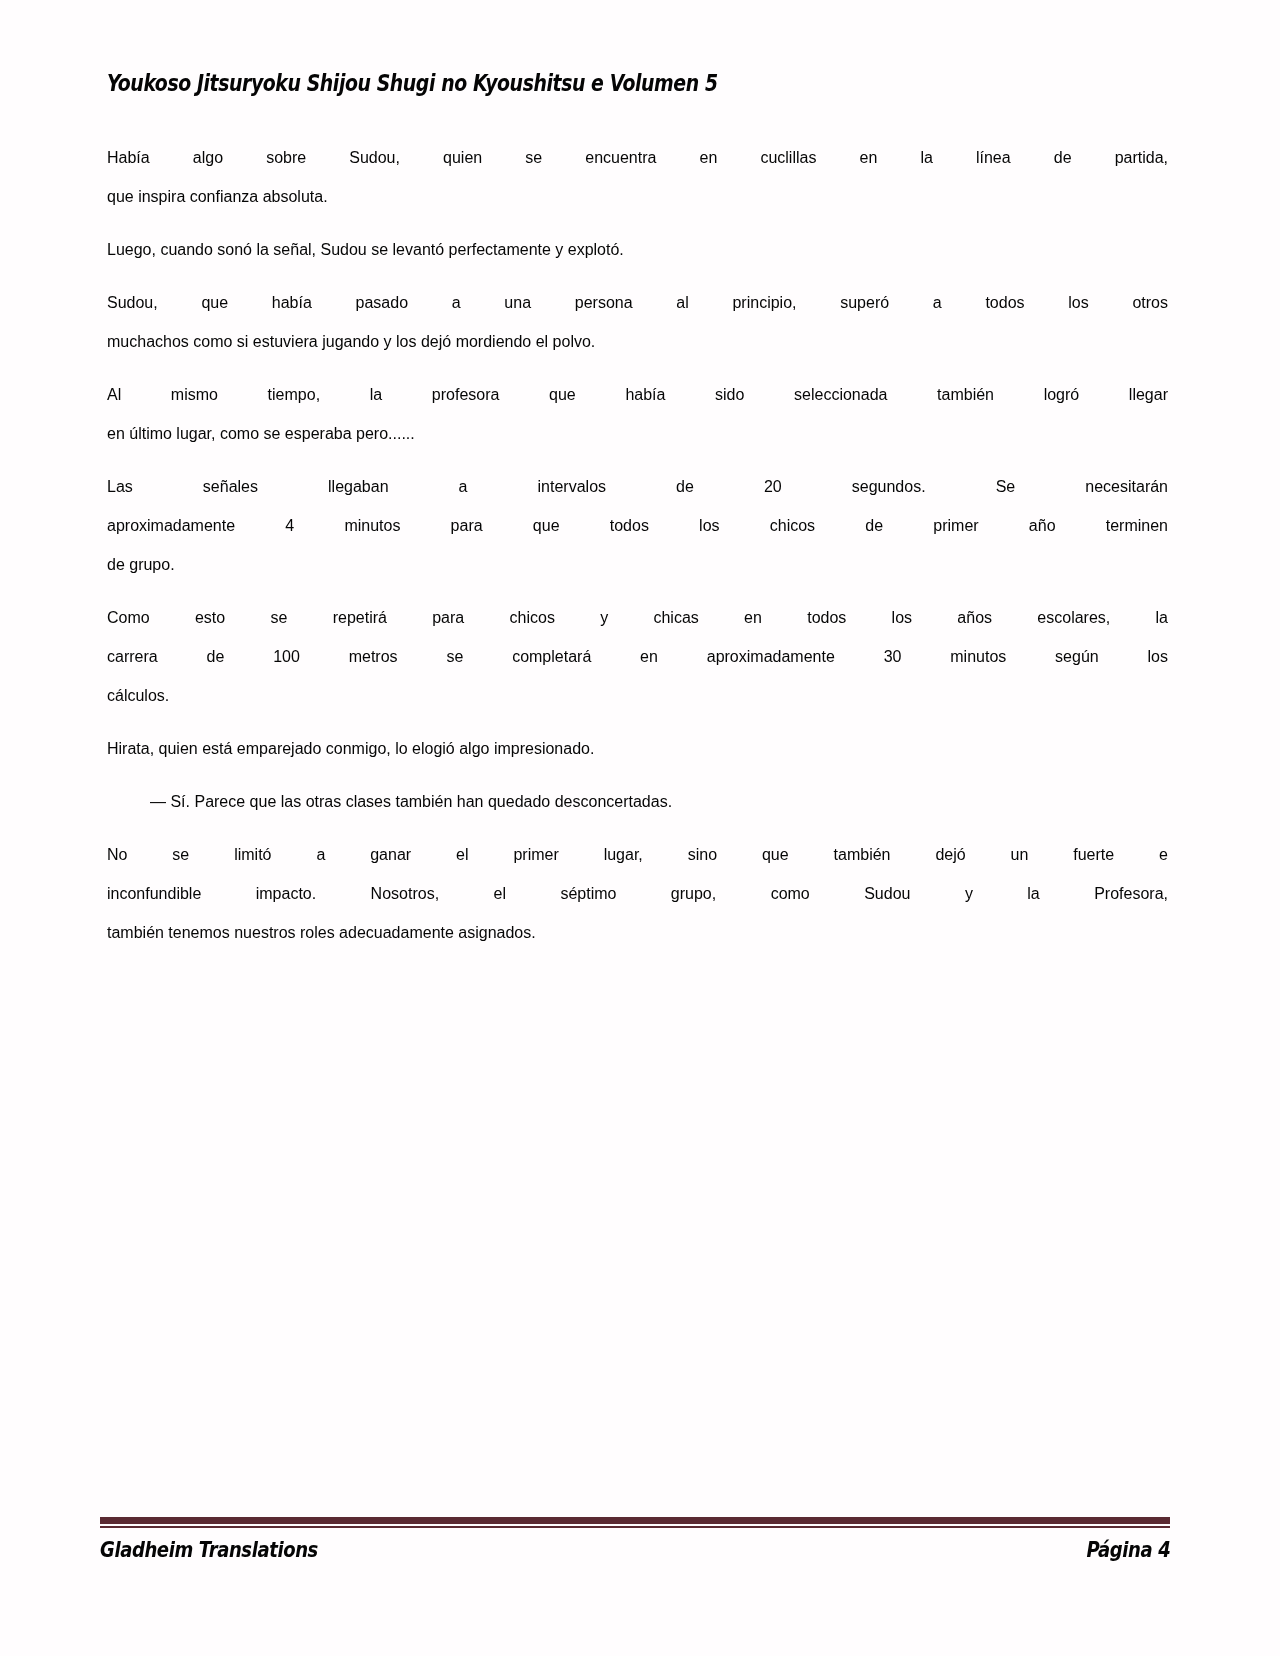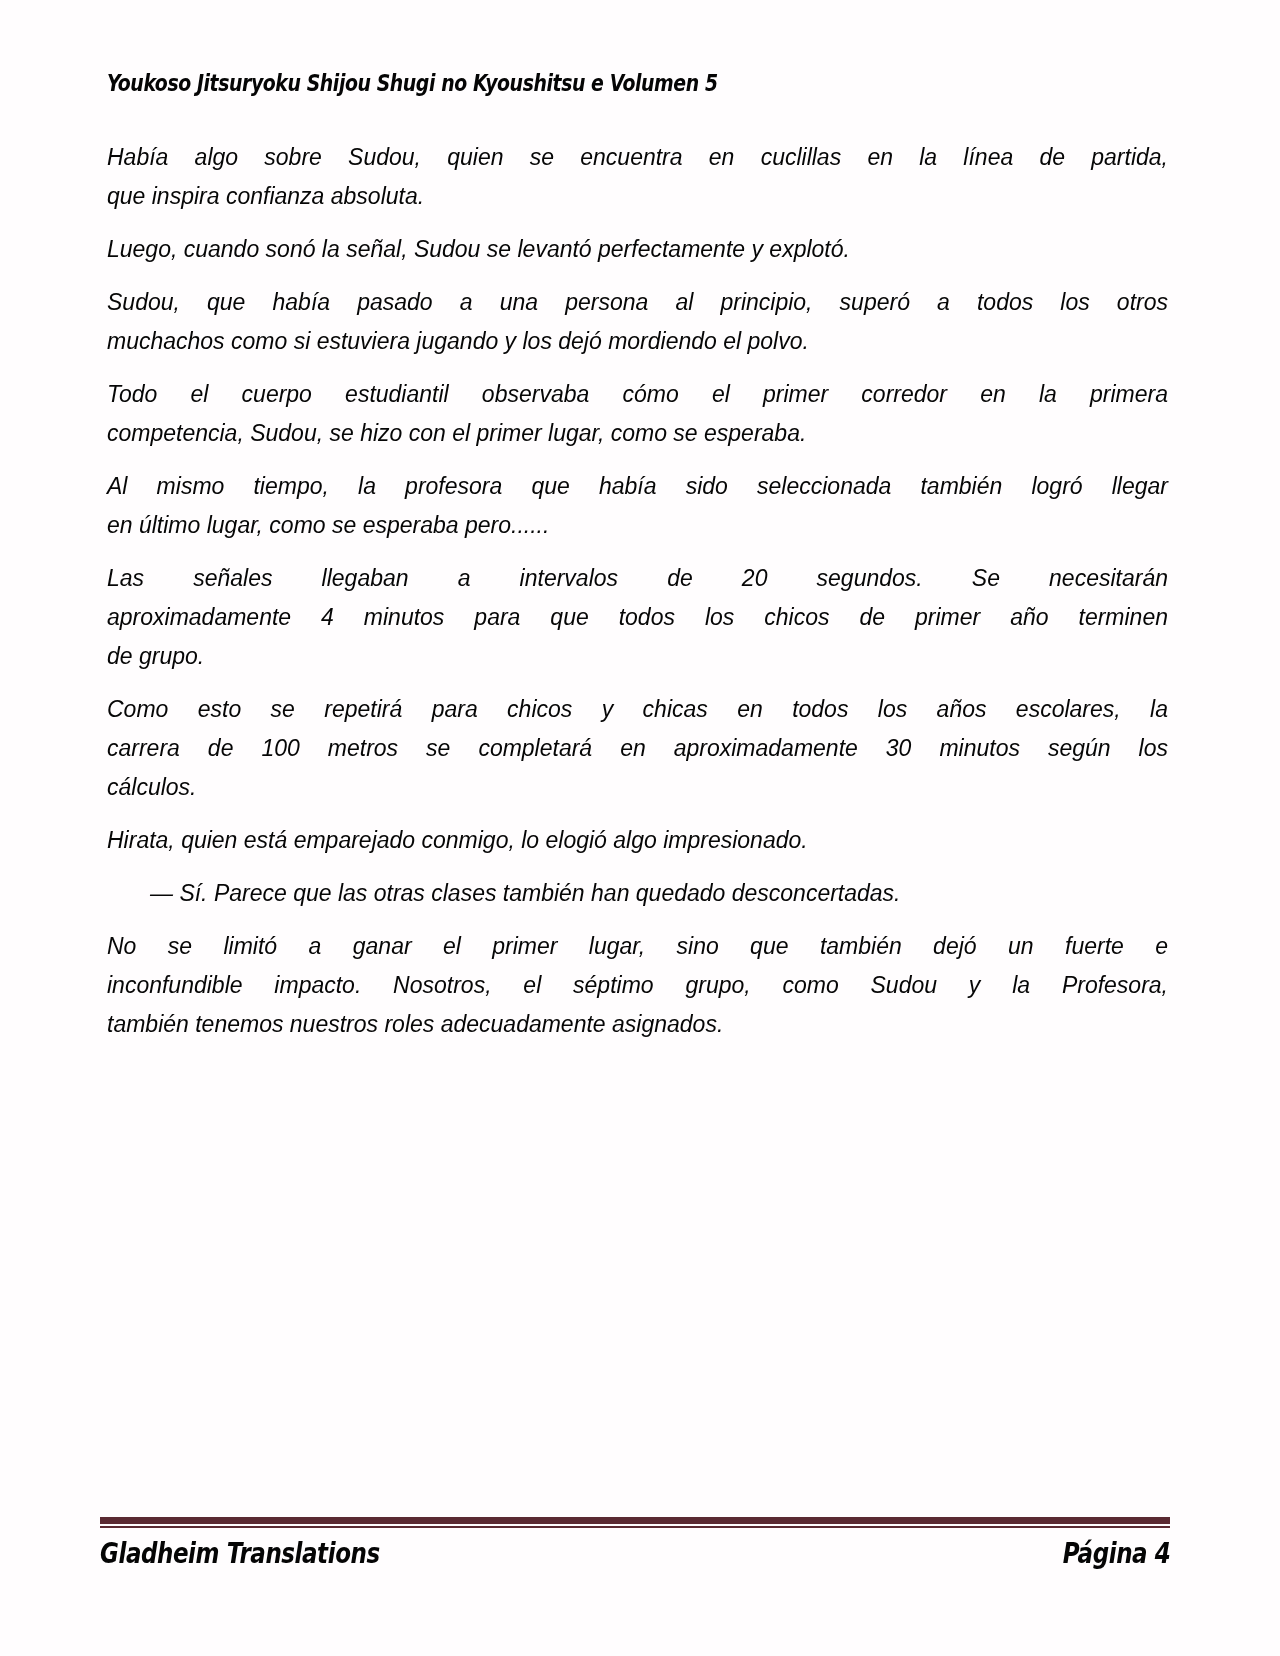--- a/index.html
+++ b/index.html
@@ -27,24 +27,23 @@
     transform: scaleX(0.82);
     transform-origin: left center;
     white-space: nowrap;
     color: #050505;
   }
   .doc-body {
     position: absolute;
     left: 107px;
     top: 138px;
     width: 1061px;
-    font-size: 23px;
+    font-size: 16px;
     line-height: 39px;
     color: #060606;
-    font-style: italic;
   }
   .paragraph { margin: 0 0 14px 0; }
   .paragraph.dialogue { padding-left: 43px; }
   .text-line { white-space: normal; }
   .text-line.jline { text-align: justify; text-align-last: justify; }
   .text-line.lline { text-align: left; }
   .footer {
     position: absolute;
     left: 100px;
     top: 1517px;
@@ -55,21 +54,21 @@
   .rule-gap { height: 2px; }
   .rule-thin-bar { height: 2px; }
   .footer-text-row {
     margin-top: 9px;
     display: flex;
     justify-content: space-between;
     align-items: baseline;
     font-family: "DejaVu Sans", sans-serif;
     font-weight: bold;
     font-style: italic;
-    font-size: 28px;
+    font-size: 22px;
     letter-spacing: -0.5px;
     color: #050505;
   }
   .translator-credit {
     transform: scaleX(0.82);
     transform-origin: left center;
     white-space: nowrap;
   }
   .page-number {
     transform: scaleX(0.82);
@@ -92,24 +91,20 @@
         <div class="text-line lline">que inspira confianza absoluta.</div>
       </div>
       <div class="paragraph">
         <div class="text-line lline">Luego, cuando sonó la señal, Sudou se levantó perfectamente y explotó.</div>
       </div>
       <div class="paragraph">
         <div class="text-line jline">Sudou, que había pasado a una persona al principio, superó a todos los otros</div>
         <div class="text-line lline">muchachos como si estuviera jugando y los dejó mordiendo el polvo.</div>
       </div>
       <div class="paragraph">
-      </div>
-      <div class="paragraph">
-        <div class="text-line jline">Todo el cuerpo estudiantil observaba cómo el primer corredor en la primera</div>
-        <div class="text-line lline">competencia, Sudou, se hizo con el primer lugar, como se esperaba.</div>
       </div>
       <div class="paragraph">
         <div class="text-line jline">Al mismo tiempo, la profesora que había sido seleccionada también logró llegar</div>
         <div class="text-line lline">en último lugar, como se esperaba pero......</div>
       </div>
       <div class="paragraph">
         <div class="text-line jline">Las señales llegaban a intervalos de 20 segundos. Se necesitarán</div>
         <div class="text-line jline">aproximadamente 4 minutos para que todos los chicos de primer año terminen</div>
         <div class="text-line lline">de grupo.</div>
       </div>

